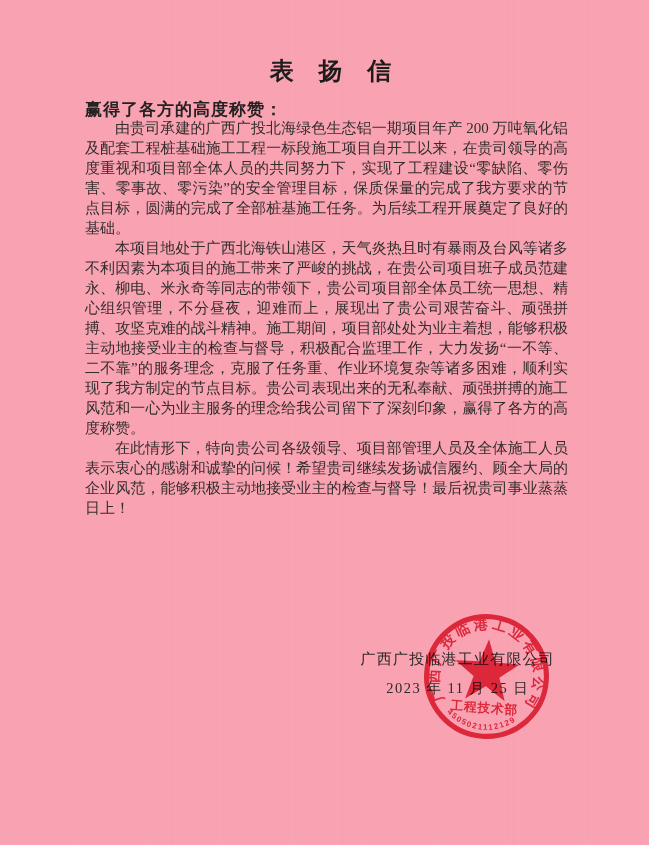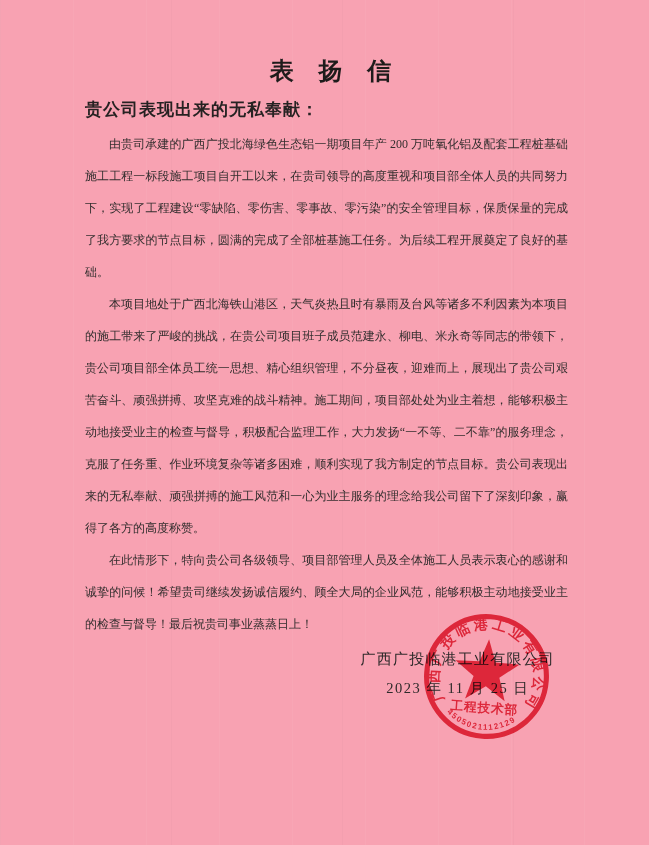--- a/index.html
+++ b/index.html
@@ -37,25 +37,25 @@
     left: 85px;
     margin: 0;
     font-family: "Liberation Sans", sans-serif;
     font-size: 17px;
     font-weight: bold;
     letter-spacing: 1px;
     color: #262222;
   }
   .letter-body {
     position: absolute;
-    top: 128px;
+    top: 118px;
     left: 85px;
     width: 483px;
-    font-size: 12px;
-    line-height: 32px;
+    font-size: 15px;
+    line-height: 20px;
     text-align: justify;
   }
   .letter-body p {
     margin: 0;
     text-indent: 2em;
   }
   .signature {
     position: absolute;
     top: 650px;
     right: 94px;
@@ -111,21 +111,21 @@
     letter-spacing: 1.6px;
   }
 </style>
 </head>
 <body>
 
 <div class="page">
 
   <h1 class="title">表 扬 信</h1>
 
-  <p class="salutation">贵公司表现出来的无私奉献：</p>
+  <p class="salutation">赢得了各方的高度称赞：</p>
 
   <div class="letter-body">
     <p>由贵司承建的广西广投北海绿色生态铝一期项目年产 200 万吨氧化铝及配套工程桩基础施工工程一标段施工项目自开工以来，在贵司领导的高度重视和项目部全体人员的共同努力下，实现了工程建设“零缺陷、零伤害、零事故、零污染”的安全管理目标，保质保量的完成了我方要求的节点目标，圆满的完成了全部桩基施工任务。为后续工程开展奠定了良好的基础。</p>
     <p>本项目地处于广西北海铁山港区，天气炎热且时有暴雨及台风等诸多不利因素为本项目的施工带来了严峻的挑战，在贵公司项目班子成员范建永、柳电、米永奇等同志的带领下，贵公司项目部全体员工统一思想、精心组织管理，不分昼夜，迎难而上，展现出了贵公司艰苦奋斗、顽强拼搏、攻坚克难的战斗精神。施工期间，项目部处处为业主着想，能够积极主动地接受业主的检查与督导，积极配合监理工作，大力发扬“一不等、二不靠”的服务理念，克服了任务重、作业环境复杂等诸多困难，顺利实现了我方制定的节点目标。贵公司表现出来的无私奉献、顽强拼搏的施工风范和一心为业主服务的理念给我公司留下了深刻印象，赢得了各方的高度称赞。</p>
     <p>在此情形下，特向贵公司各级领导、项目部管理人员及全体施工人员表示衷心的感谢和诚挚的问候！希望贵司继续发扬诚信履约、顾全大局的企业风范，能够积极主动地接受业主的检查与督导！最后祝贵司事业蒸蒸日上！</p>
   </div>
 
   <div class="signature">
     <div class="sig-company">广西广投临港工业有限公司</div>
     <div class="sig-date">2023 年 11 月 25 日</div>

